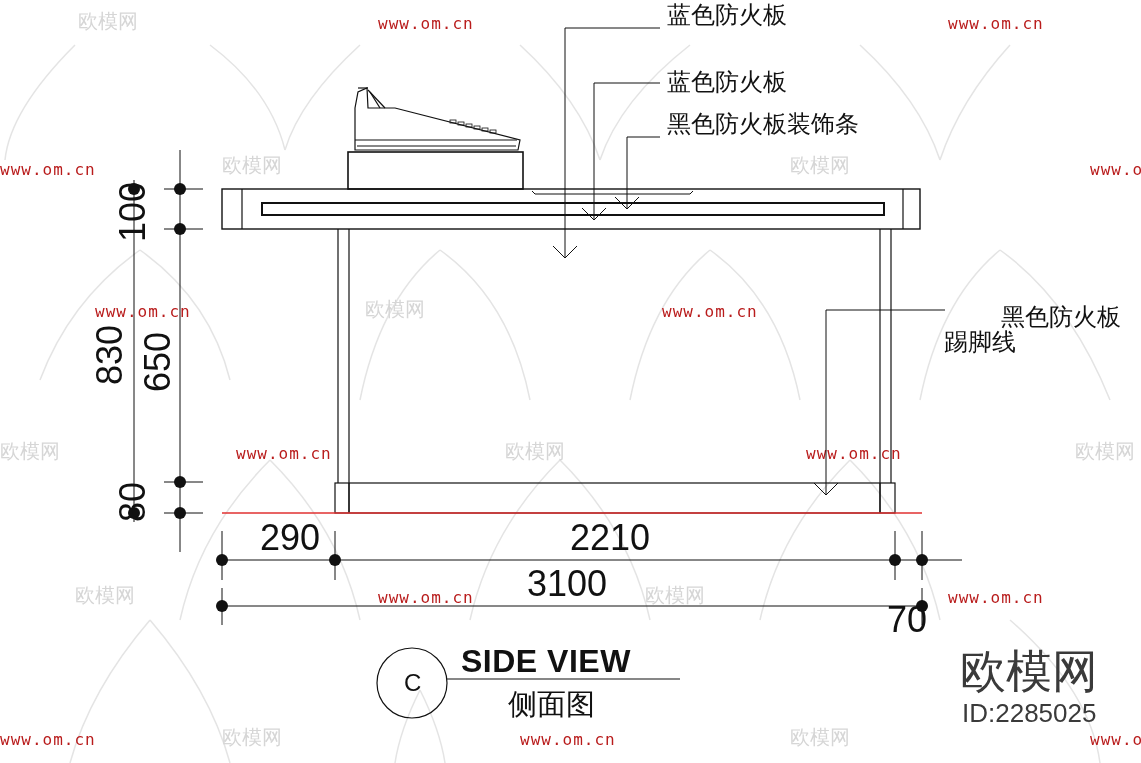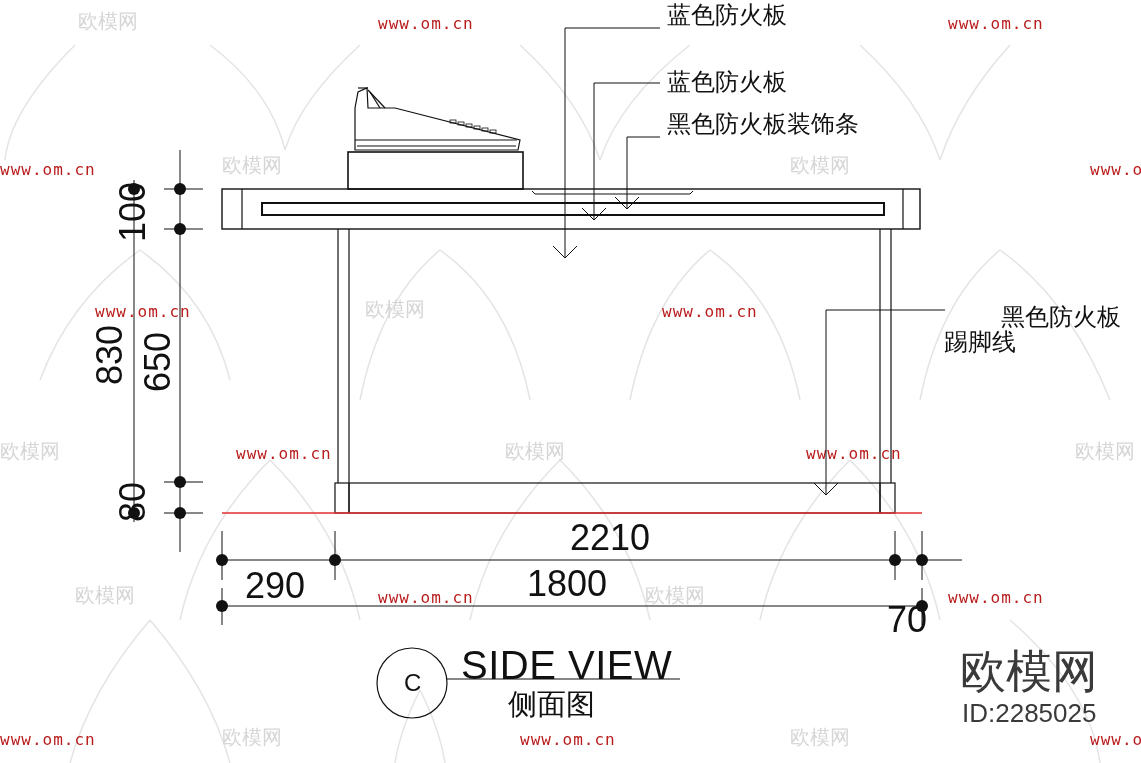--- a/index.html
+++ b/index.html
@@ -2,21 +2,21 @@
 <html><head>
 <meta charset="utf-8">
 <style>
   html, body { margin: 0; padding: 0; background: #ffffff; }
   body { width: 1141px; height: 763px; position: relative; overflow: hidden; font-family: "DejaVu Sans", sans-serif; }
   #canvas { position: absolute; left: 0; top: 0; width: 1141px; height: 763px; }
   .lbl { position: absolute; color: #111; white-space: nowrap; line-height: 1; }
   .callout { font-size: 24px; font-family: "DejaVu Sans", sans-serif; }
   .dim { font-size: 36px; font-family: "Liberation Sans", sans-serif; color: #111; }
   .dim-v { transform-origin: left top; transform: rotate(-90deg); }
-  .title-en { font-family: "Liberation Sans", sans-serif; font-weight: 400; font-size: 40px; letter-spacing: 0.5px; text-align: center; }
+  .title-en { font-family: "Liberation Sans", sans-serif; font-weight: 700; font-size: 32px; letter-spacing: 0.5px; text-align: center; }
   .title-cn { font-size: 29px; }
   .circle-letter { font-family: "Liberation Sans", sans-serif; font-size: 24px; }
   .wm { position: absolute; color: #d6d6d6; font-size: 20px; font-family: "DejaVu Sans", sans-serif; white-space: nowrap; }
   .wm-url { position: absolute; color: #b91c1c; font-size: 16px; font-family: "DejaVu Sans Mono", monospace; letter-spacing: 1px; white-space: nowrap; }
   .logo-main { font-size: 46px; color: #3a3a3a; font-family: "DejaVu Sans", sans-serif; }
   .logo-id { font-size: 26px; color: #3a3a3a; font-family: "Liberation Sans", sans-serif; }
 </style>
 </head>
 <body>
 
@@ -179,23 +179,23 @@
 <div class="lbl callout" style="left:667px;top:70px;">蓝色防火板</div>
 <div class="lbl callout" style="left:667px;top:112px;">黑色防火板装饰条</div>
 <div class="lbl callout" style="left:1001px;top:297px;margin-top:8px;">黑色防火板</div>
 <div class="lbl callout" style="left:944px;top:330px;">踢脚线</div>
 
 <div class="lbl dim dim-v" style="left:92px;top:385px;">830</div>
 <div class="lbl dim dim-v" style="left:115px;top:242px;">100</div>
 <div class="lbl dim dim-v" style="left:140px;top:392px;">650</div>
 <div class="lbl dim dim-v" style="left:115px;top:522px;">80</div>
 
-<div class="lbl dim" style="left:245px;top:520px;margin-top:48px;">290</div>
+<div class="lbl dim" style="left:260px;top:520px;">290</div>
 <div class="lbl dim" style="left:570px;top:520px;">2210</div>
-<div class="lbl dim" style="left:527px;top:566px;">1800</div>
+<div class="lbl dim" style="left:527px;top:566px;">3100</div>
 <div class="lbl dim" style="left:887px;top:602px;">70</div>
 
 <div class="lbl circle-letter" style="left:404px;top:671px;">C</div>
 <div class="lbl title-en" style="left:461px;top:645px;">SIDE VIEW</div>
 <div class="lbl title-cn" style="left:508px;top:690px;">侧面图</div>
 
 <div class="lbl logo-main" style="left:960px;top:648px;">欧模网</div>
 <div class="lbl logo-id" style="left:962px;top:700px;">ID:2285025</div>
 
 </body></html>

